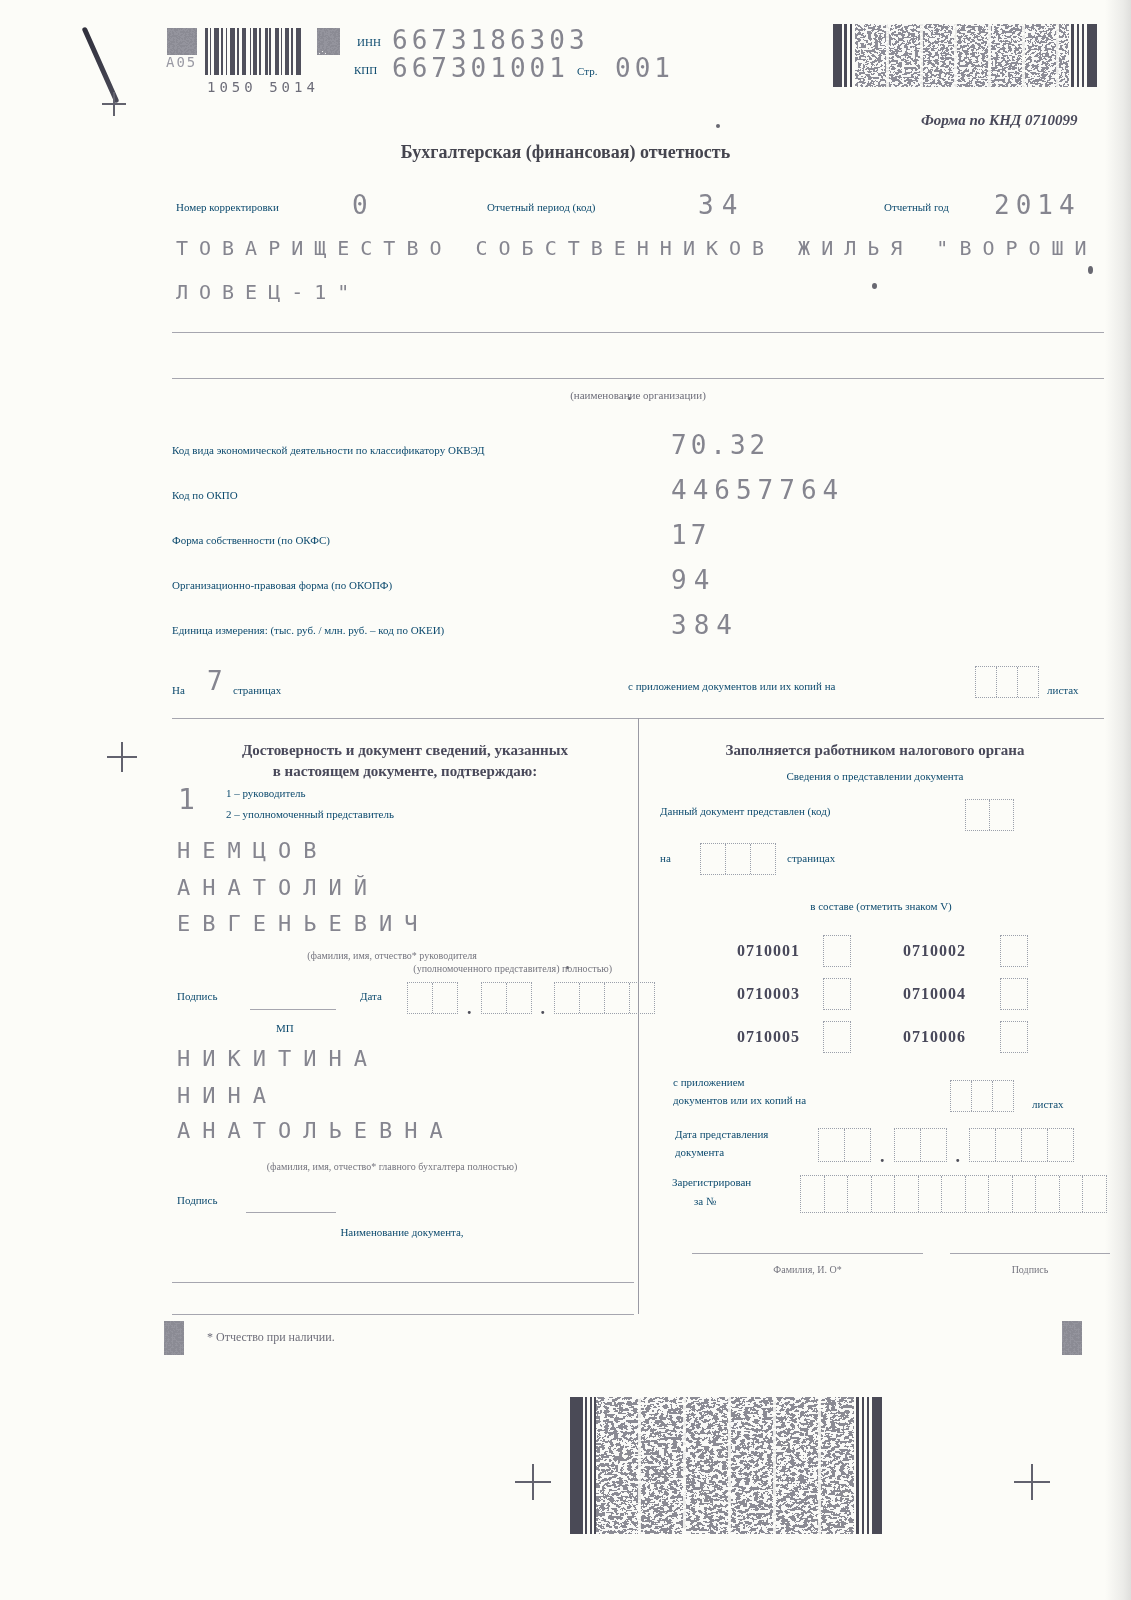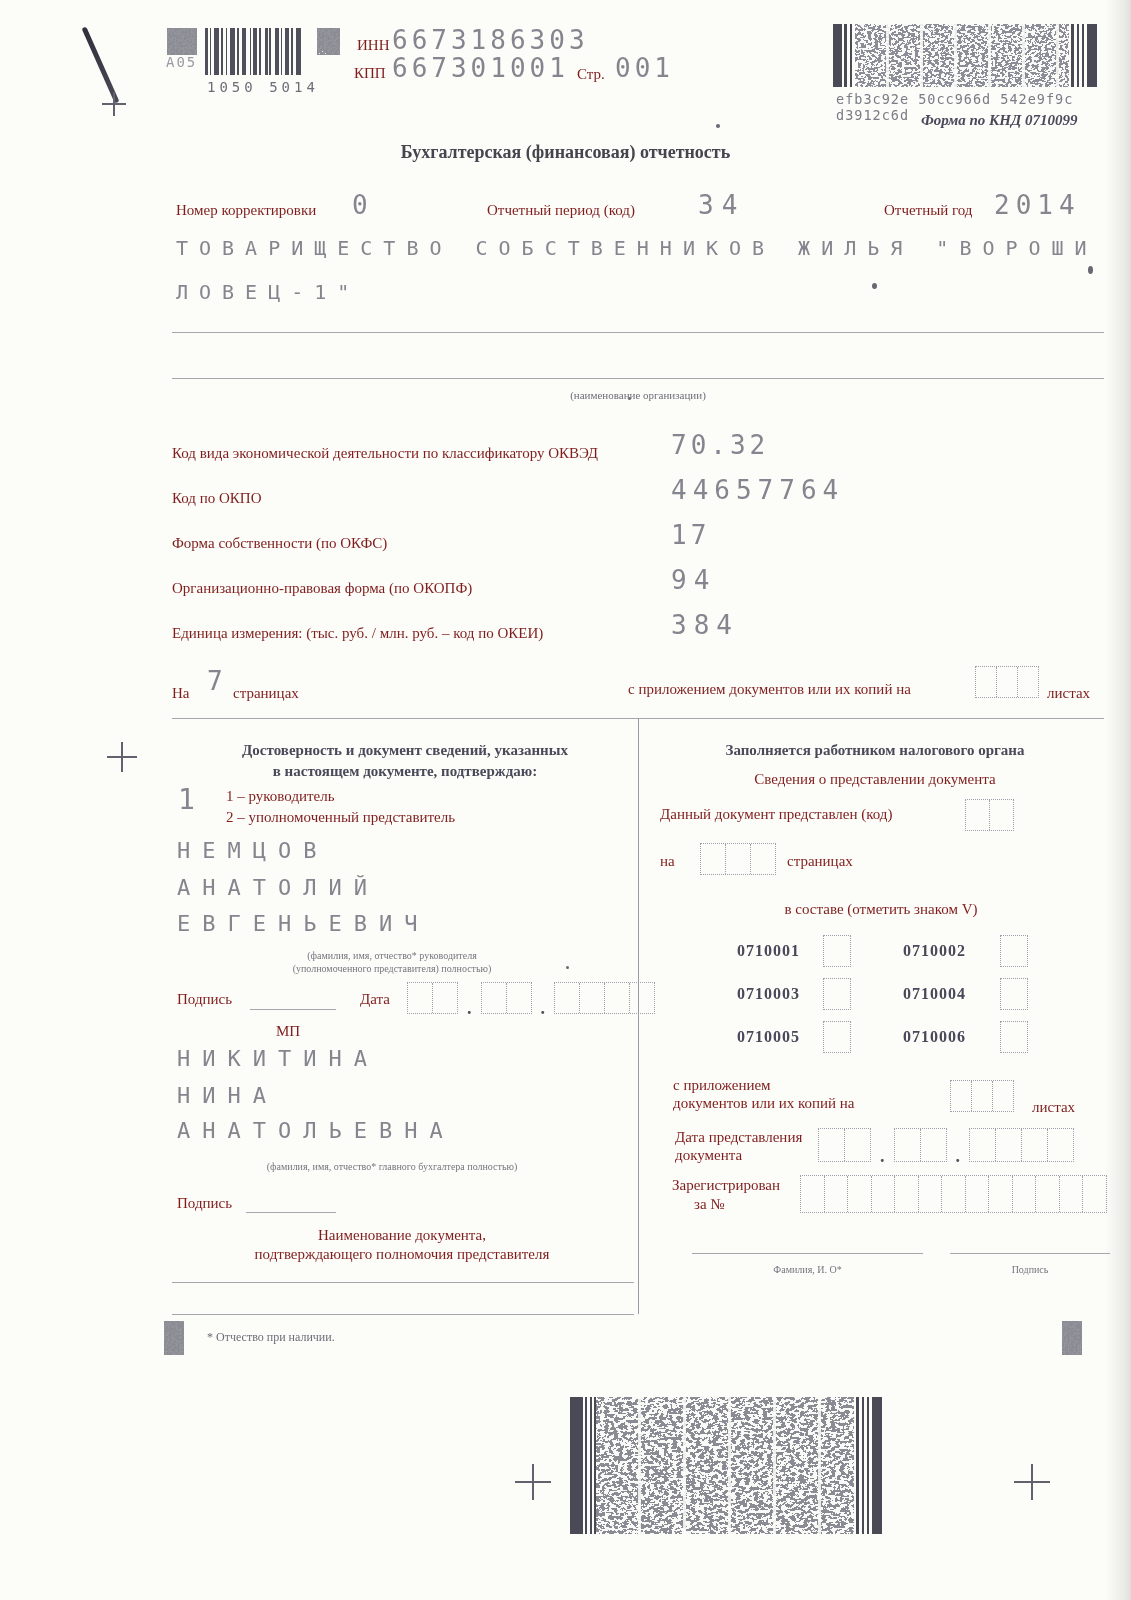--- a/index.html
+++ b/index.html
@@ -6,21 +6,21 @@
   .paper {
     position:relative; width:1131px; height:1600px; margin:0 auto;
     background:#fcfcf8; overflow:hidden;
     font-family:"Liberation Serif", serif; color:#55555f; line-height:1.2;
   }
   .edge-shade { position:absolute; top:0; right:0; width:26px; height:1600px;
     background:linear-gradient(90deg, rgba(0,0,0,0) 0%, rgba(90,90,95,0.10) 70%, rgba(90,90,95,0.18) 100%); }
   .abs { position:absolute; }
 
   
-  .lbl   { font-size:15px; color:#7f1d1d; }
+  .lbl   { font-size:11px; color:#0c4a6e; }
   .bh    { font-weight:bold; font-size:15px; color:#49495a; }
   .cap   { font-size:10px; color:#75757f; }
   .cap11 { font-size:11px; color:#6d6d79; }
   .ctr   { text-align:center; }
   .title { font-size:18px; font-weight:bold; color:#45454f; }
   .fnum  { font-weight:bold; font-size:16px; color:#48485a; letter-spacing:1px; }
 
   
   .mx { font-family:"DejaVu Sans Mono", monospace; color:#85858f; line-height:1; }
   .mx26 { font-size:26px; letter-spacing:4px; }
@@ -148,21 +148,20 @@
   <div class="p417" style="left:833px; top:24px; width:266px; height:63px;">
     <div class="pst"></div>
     <div class="pmid">
       <svg class="fillsvg">
           <rect width="100%" height="100%" filter="url(#bcn1)"></rect>
         </svg>
       <span class="colsep"></span>
     </div>
     <div class="psp"></div>
   </div>
-  <div class="abs mx-bc" style="left:836px; top:91px;">efb3c92e 50cc966d 542e9f9c d3912c6d</div>
   <div class="abs bh" style="left:921px; top:111px;font-style:italic;">Форма по КНД 0710099</div>
 
   <div class="abs title ctr" style="left:0; top:142px; width:1131px;">Бухгалтерская (финансовая) отчетность</div>
 
   <span class="abs lbl" style="left:176px; top:201px;">Номер корректировки</span>
   <span class="abs mx mx26" style="left:352px; top:192px;">0</span>
   <span class="abs lbl" style="left:487px; top:201px;">Отчетный период (код)</span>
   <span class="abs mx mx-wide" style="left:698px; top:192px;">34</span>
   <span class="abs lbl" style="left:884px; top:201px;">Отчетный год</span>
   <span class="abs mx mx26" style="left:994px; top:192px; letter-spacing:6px;">2014</span>
@@ -201,21 +200,21 @@
   <div class="abs bh ctr" style="left:172px; top:741px; width:466px;">Достоверность и документ сведений, указанных</div>
   <div class="abs bh ctr" style="left:172px; top:762px; width:466px;">в настоящем документе, подтверждаю:</div>
   <span class="abs mx" style="left:178px; top:786px; font-size:28px;">1</span>
   <div class="abs lbl" style="left:226px; top:787px;">1 – руководитель</div>
   <div class="abs lbl" style="left:226px; top:808px;">2 – уполномоченный представитель</div>
 
   <div class="abs mx mx-name" style="left:177px; top:840px;">НЕМЦОВ</div>
   <div class="abs mx mx-name" style="left:177px; top:877px;">АНАТОЛИЙ</div>
   <div class="abs mx mx-name" style="left:177px; top:913px;">ЕВГЕНЬЕВИЧ</div>
   <div class="abs cap ctr" style="left:172px; top:950px; width:440px;">(фамилия, имя, отчество* руководителя</div>
-  <div class="abs cap ctr" style="left:172px; top:963px; width:440px;">(уполномоченного представителя)  полностью)</div>
+  <div class="abs cap ctr" style="left:172px; top:963px; width:440px;text-align:right;">(уполномоченного представителя)  полностью)</div>
 
   <span class="abs lbl" style="left:177px; top:990px;">Подпись</span>
   <div class="hl" style="left:250px; top:1009px; width:86px;"></div>
   <span class="abs lbl" style="left:360px; top:990px;">Дата</span>
   <span class="dategrp" style="left:407px; top:982px;">
     <span class="dbox" style="--cw:24px; --ch:30px;">
         <i></i>
         <i></i>
       </span>
       <b class="dd">.</b>
@@ -235,21 +234,20 @@
 
   <div class="abs mx mx-name" style="left:177px; top:1048px;">НИКИТИНА</div>
   <div class="abs mx mx-name" style="left:177px; top:1085px;">НИНА</div>
   <div class="abs mx mx-name" style="left:177px; top:1120px;">АНАТОЛЬЕВНА</div>
   <div class="abs cap ctr" style="left:172px; top:1161px; width:440px;">(фамилия, имя, отчество*  главного бухгалтера  полностью)</div>
 
   <span class="abs lbl" style="left:177px; top:1194px;">Подпись</span>
   <div class="hl" style="left:246px; top:1212px; width:90px;"></div>
 
   <div class="abs lbl ctr" style="left:172px; top:1226px; width:460px;">Наименование документа,</div>
-  <div class="abs lbl ctr" style="left:172px; top:1245px; width:460px;">подтверждающего полномочия представителя</div>
   <div class="hl" style="left:172px; top:1282px; width:462px;"></div>
   <div class="hl" style="left:172px; top:1314px; width:462px;"></div>
 
   <div class="abs bh ctr" style="left:646px; top:741px; width:458px;">Заполняется работником налогового органа</div>
   <div class="abs lbl ctr" style="left:646px; top:770px; width:458px;">Сведения о представлении документа</div>
 
   <span class="abs lbl" style="left:660px; top:805px;">Данный документ представлен  (код)</span>
   <span class="dbox" style="left:965px; top:799px; --cw:23px; --ch:30px;">
       <i></i>
       <i></i>

